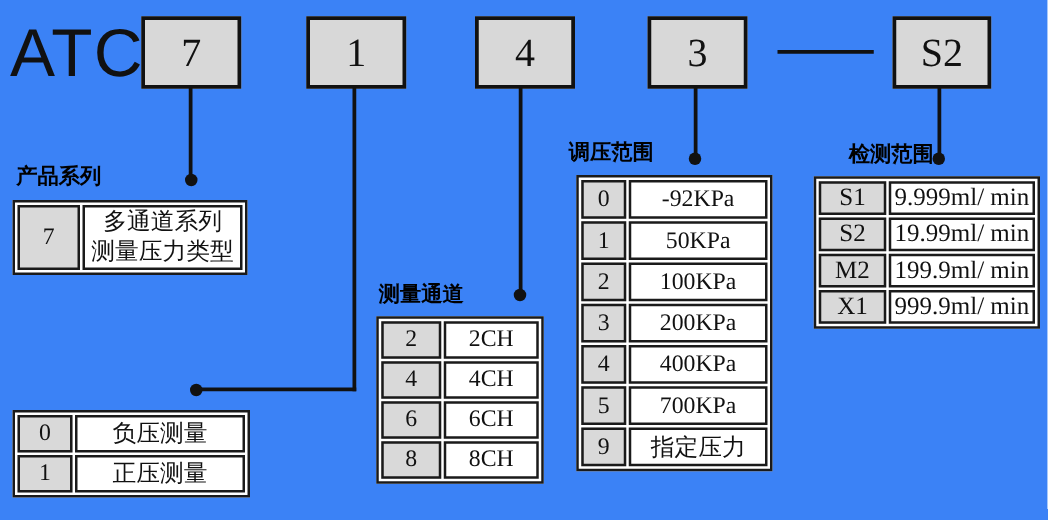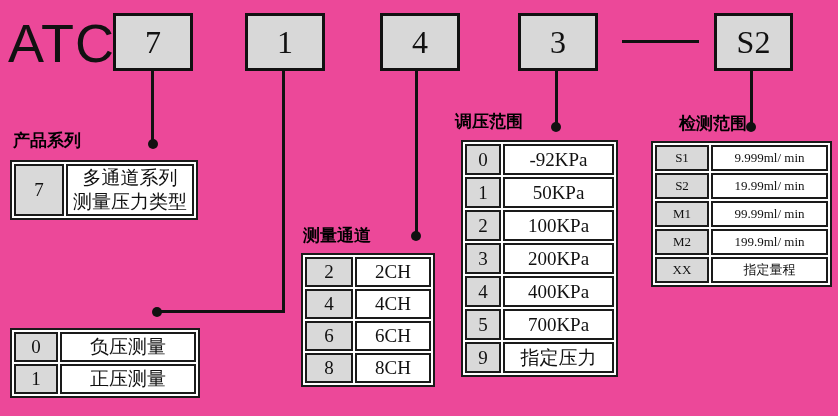--- a/index.html
+++ b/index.html
@@ -1,21 +1,21 @@
 <!DOCTYPE html>
 <html><head>
 <meta charset="utf-8">
 <style>
   * { margin: 0; padding: 0; box-sizing: border-box; }
   html, body { background: #ffffff; }
   .canvas {
     position: relative;
     width: 838px;
     height: 416px;
-    background: #ec4899;
+    background: #3b82f6;
     font-family: "Liberation Sans", sans-serif;
     color: #000000;
     overflow: hidden;
   }
   .abs { position: absolute; }
 
   
   .atc {
     left: 8px; top: 16px;
     font-size: 54px;
@@ -90,21 +90,21 @@
 
   .t-chan     { left: 301px; top: 253px; width: 134px; }
   .t-chan td { height: 30px; }
   .t-chan td.code { width: 48px; }
 
   .t-reg      { left: 461px; top: 140px; width: 157px; }
   .t-reg td { height: 31px; }
   .t-reg td.code { width: 36px; }
 
   .t-det      { left: 651px; top: 141px; width: 181px; }
-  .t-det td { height: 26px; font-size: 13px; }
+  .t-det td { height: 26px; font-size: 20px; }
   .t-det td.code { width: 54px; }
 </style>
 </head>
 <body>
 
 <div class="canvas">
 
   <div class="abs atc">ATC</div>
 
   <div class="abs mbox" style="left:113px">
@@ -238,28 +238,24 @@
       <tbody>
           <tr>
         <td class="code">S1</td>
         <td class="val">9.999ml/ min</td>
       </tr>
       <tr>
         <td class="code">S2</td>
         <td class="val">19.99ml/ min</td>
       </tr>
       <tr>
-        <td class="code">M1</td>
-        <td class="val">99.99ml/ min</td>
-      </tr>
-      <tr>
         <td class="code">M2</td>
         <td class="val">199.9ml/ min</td>
       </tr>
       <tr>
-        <td class="code">XX</td>
-        <td class="val">指定量程</td>
+        <td class="code">X1</td>
+        <td class="val">999.9ml/ min</td>
       </tr>
     </tbody>
       </table>
   </div>
 
 </div>
 
 </body></html>

